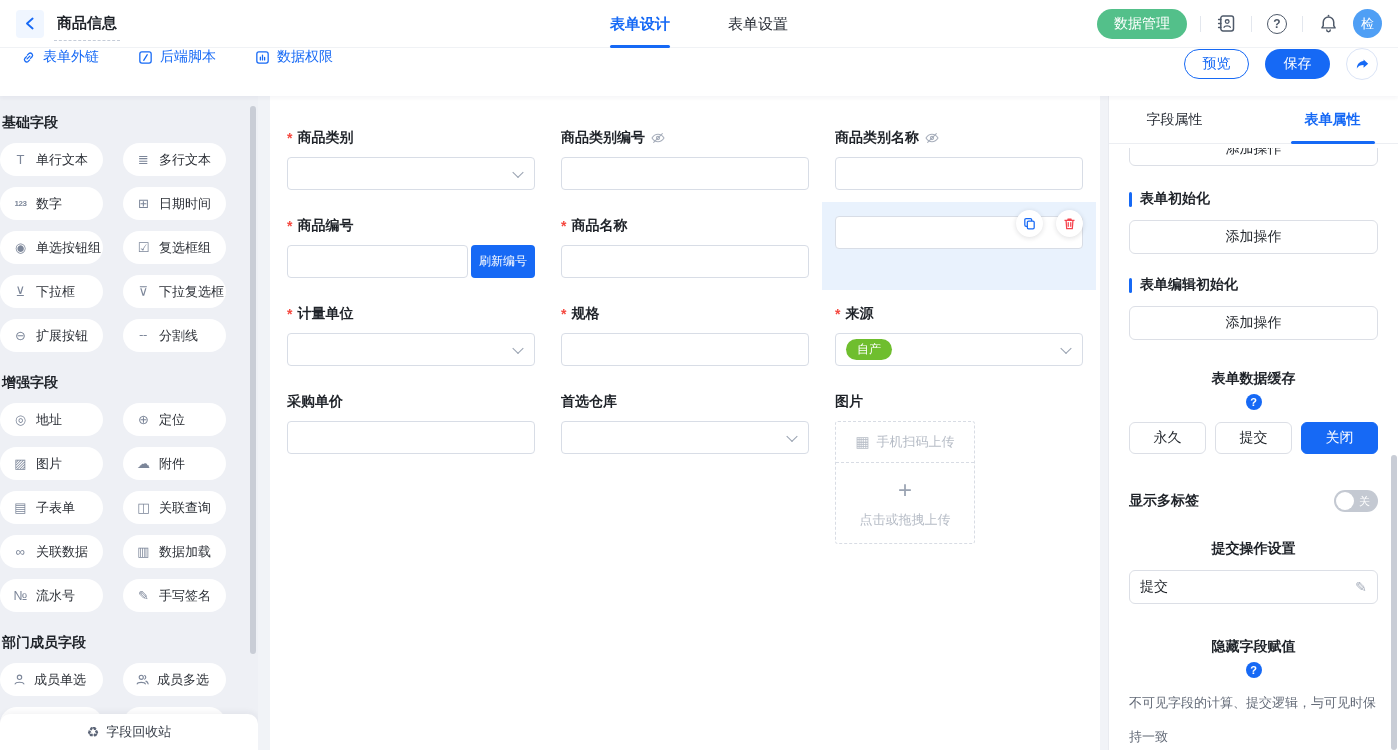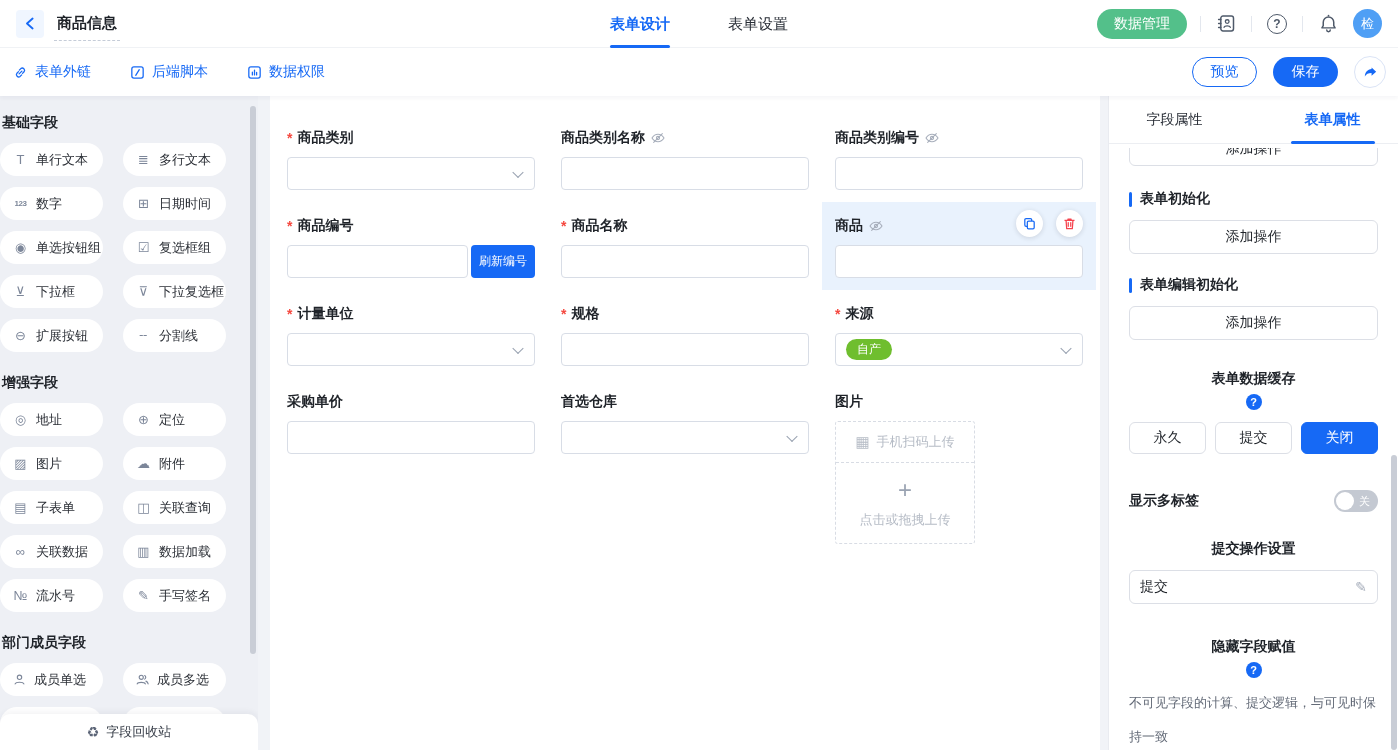--- a/index.html
+++ b/index.html
@@ -17,21 +17,21 @@
   .htab.active::after { content:""; position:absolute; left:0; right:0; bottom:0; height:3px; border-radius:2px; background:var(--accent,#1669F5); }
   .h-right { margin-left:auto; display:flex; align-items:center; gap:13px; }
   .pill-green { height:30px; padding:0 17px; border-radius:15px; background:var(--green,#53C08A); color:#fff; font-size:14px; display:flex; align-items:center; border:none; cursor:pointer; }
   .vdiv { width:1px; height:16px; background:#e3e7ee; }
   .hicon-btn { width:24px; height:24px; display:flex; align-items:center; justify-content:center; color:#4e5969; cursor:pointer; background:none; border:none; }
   .hicon-btn svg { width:21px; height:21px; }
   .help-circ { width:20px; height:20px; border:1.6px solid #4e5969; border-radius:50%; font-size:12px; font-weight:700; display:flex; align-items:center; justify-content:center; color:#4e5969; }
   .avatar { width:29px; height:29px; border-radius:50%; background:#4f9ff5; color:#fff; font-size:13px; display:flex; align-items:center; justify-content:center; cursor:pointer; }
 
   
-  .toolbar { height:48px; background:#fff; display:flex; align-items:center; padding:0 12px; flex:0 0 48px; box-shadow:0 2px 4px rgba(30,40,70,.05); position:relative; z-index:4; }
+  .toolbar { height:48px; background:#fff; display:flex; align-items:flex-start; padding:0 20px; flex:0 0 48px; box-shadow:0 2px 4px rgba(30,40,70,.05); position:relative; z-index:4; }
   .tlink { display:flex; align-items:center; gap:6px; color:var(--accent,#1669F5); font-size:14px; cursor:pointer; margin-right:38px; background:none; border:none; }
   .tlink svg { width:17px; height:17px; }
   .t-right { margin-left:auto; display:flex; align-items:center; gap:16px; }
   .btn-preview { width:65px; height:30px; border-radius:15px; border:1px solid var(--accent,#1669F5); color:var(--accent,#1669F5); background:#fff; font-size:14px; cursor:pointer; }
   .btn-save { width:65px; height:30px; border-radius:15px; border:none; color:#fff; background:var(--accent,#1669F5); font-size:14px; cursor:pointer; }
   .btn-share { width:32px; height:32px; border-radius:50%; border:1px solid #dbe4f6; background:#fff; color:var(--accent,#1669F5); display:flex; align-items:center; justify-content:center; cursor:pointer; }
   .btn-share svg { width:17px; height:17px; }
 
   
   .body { flex:1; display:flex; min-height:0; }
@@ -307,67 +307,59 @@
 
           <div class="fcell">
             <div class="flabel">
                 <span class="star">*</span>
                 <span>商品类别</span>
               </div>
             <div class="ctrl sel"></div>
           </div>
           <div class="fcell">
             <div class="flabel">
+                <span>商品类别编号</span>
+              <svg class="eye" viewBox="0 0 24 24">
+                  <path d="M3 12s3.5-5.5 9-5.5S21 12 21 12s-3.5 5.5-9 5.5S3 12 3 12z" fill="none" stroke="currentColor" stroke-width="1.6"></path>
+                  <circle cx="12" cy="12" r="2.4" fill="none" stroke="currentColor" stroke-width="1.6"></circle>
+                  <path d="M5.5 18.5l13-13" stroke="currentColor" stroke-width="1.6" stroke-linecap="round"></path>
+                </svg>
+            </div>
+            <div class="ctrl"></div>
+          </div>
+          <div class="fcell">
+            <div class="flabel">
                 <span>商品类别名称</span>
               <svg class="eye" viewBox="0 0 24 24">
                   <path d="M3 12s3.5-5.5 9-5.5S21 12 21 12s-3.5 5.5-9 5.5S3 12 3 12z" fill="none" stroke="currentColor" stroke-width="1.6"></path>
                   <circle cx="12" cy="12" r="2.4" fill="none" stroke="currentColor" stroke-width="1.6"></circle>
                   <path d="M5.5 18.5l13-13" stroke="currentColor" stroke-width="1.6" stroke-linecap="round"></path>
                 </svg>
             </div>
             <div class="ctrl"></div>
           </div>
-          <div class="fcell">
-            <div class="flabel">
-                <span>商品类别编号</span>
-              <svg class="eye" viewBox="0 0 24 24">
-                  <path d="M3 12s3.5-5.5 9-5.5S21 12 21 12s-3.5 5.5-9 5.5S3 12 3 12z" fill="none" stroke="currentColor" stroke-width="1.6"></path>
-                  <circle cx="12" cy="12" r="2.4" fill="none" stroke="currentColor" stroke-width="1.6"></circle>
-                  <path d="M5.5 18.5l13-13" stroke="currentColor" stroke-width="1.6" stroke-linecap="round"></path>
-                </svg>
-            </div>
-            <div class="ctrl"></div>
-          </div>
 
           <div class="fcell">
             <div class="flabel">
                 <span class="star">*</span>
                 <span>商品编号</span>
               </div>
             <div class="ctrl-row">
               <div class="ctrl"></div>
               <button class="btn-refresh">刷新编号</button>
             </div>
           </div>
           <div class="fcell">
             <div class="flabel">
                 <span class="star">*</span>
                 <span>商品名称</span>
               </div>
             <div class="ctrl"></div>
           </div>
           <div class="fcell selected">
-            <div class="flabel">
-                <span>商品</span>
-              <svg class="eye" viewBox="0 0 24 24">
-                  <path d="M3 12s3.5-5.5 9-5.5S21 12 21 12s-3.5 5.5-9 5.5S3 12 3 12z" fill="none" stroke="currentColor" stroke-width="1.6"></path>
-                  <circle cx="12" cy="12" r="2.4" fill="none" stroke="currentColor" stroke-width="1.6"></circle>
-                  <path d="M5.5 18.5l13-13" stroke="currentColor" stroke-width="1.6" stroke-linecap="round"></path>
-                </svg>
-            </div>
             <div class="ctrl"></div>
             <div class="sel-icons">
               <button class="circ-ico ico-copy">
                 <svg viewBox="0 0 24 24">
                     <rect x="8.5" y="8" width="11" height="12.5" rx="2" fill="none" stroke="currentColor" stroke-width="2"></rect>
                     <path d="M15.5 8V6a2 2 0 0 0-2-2H6.5a2 2 0 0 0-2 2v8.5a2 2 0 0 0 2 2h2" fill="none" stroke="currentColor" stroke-width="2"></path>
                   </svg>
               </button>
               <button class="circ-ico ico-trash">
                 <svg viewBox="0 0 24 24">

